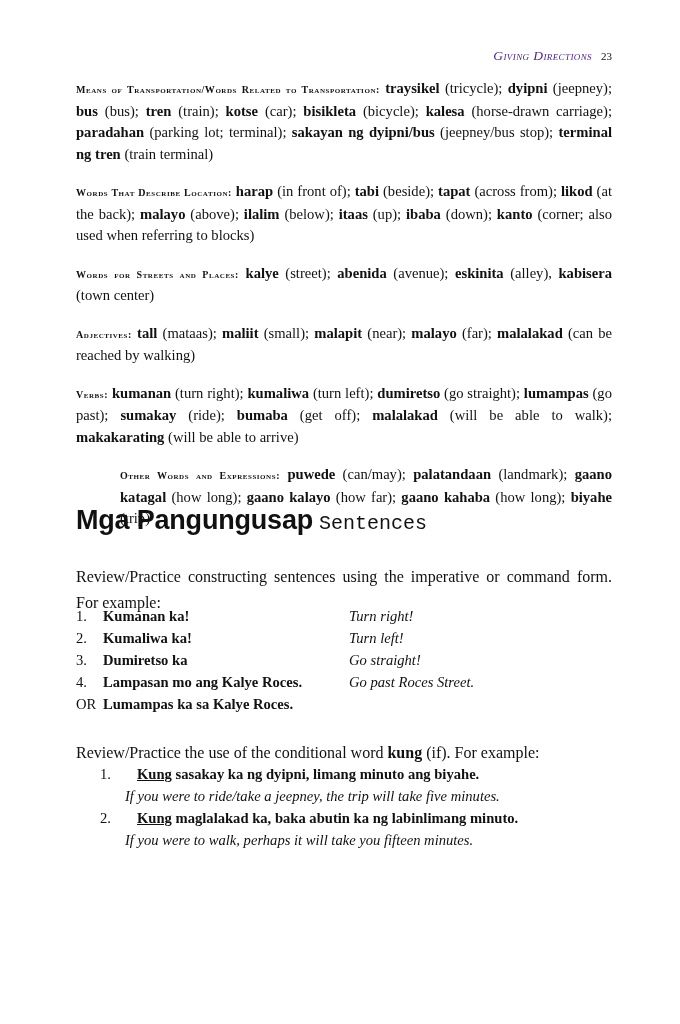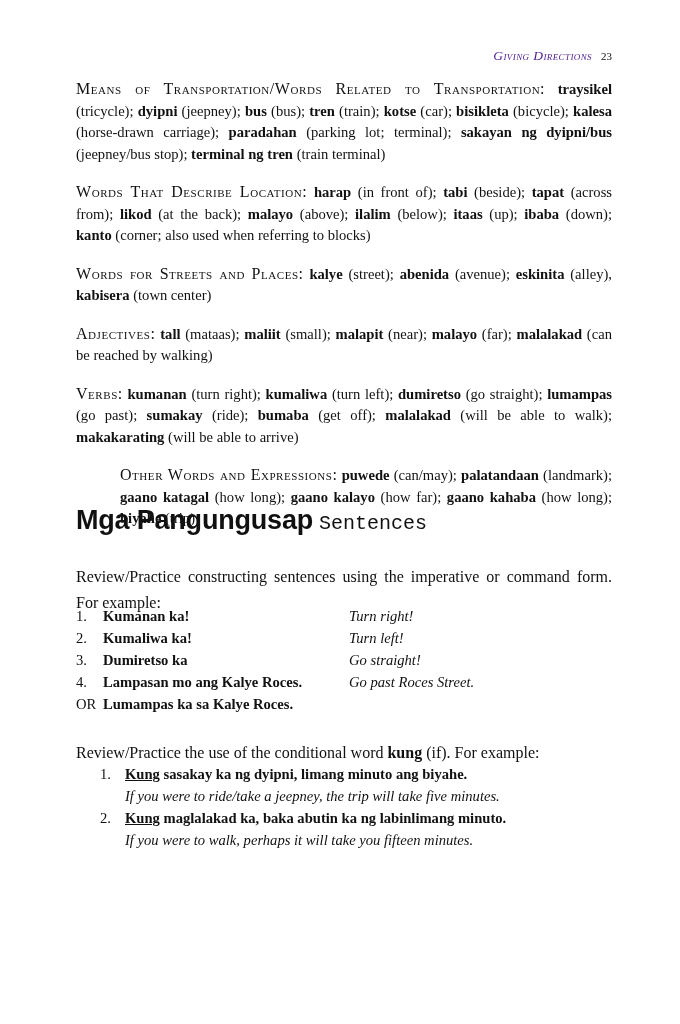--- a/index.html
+++ b/index.html
@@ -59,22 +59,22 @@
     font-size: 14.6px;
     line-height: 21.5px;
     text-align: justify;
     text-justify: inter-word;
     hyphens: manual;
   }
   p.voc:last-child { margin-bottom: 0; margin-left: 44px; }
 
   .lbl {
     font-variant: small-caps;
-    font-weight: normal;
-    font-size: 16px;
+    font-weight: bold;
+    font-size: 10px;
     letter-spacing: 0.55px;
   }
   .tl { font-weight: bold; }
 
   
   .sec-head {
     position: absolute;
     left: 76px;
     top: 505px;
     width: 536px;
@@ -149,21 +149,21 @@
   .cond-line {
     display: flex;
     align-items: baseline;
   }
   .cond-num {
     width: 25px;
     flex: 0 0 25px;
     margin-left: 24px;
     text-align: left;
   }
-  .cond-tg { font-weight: bold; }
+  .cond-tg { font-weight: bold; margin-left: 12px; }
   .cond-tg .kung { text-decoration: underline; }
   .cond-en {
     font-style: italic;
     margin-left: 49px;
   }
 </style>
 </head>
 <body>
 
 <div class="page">

